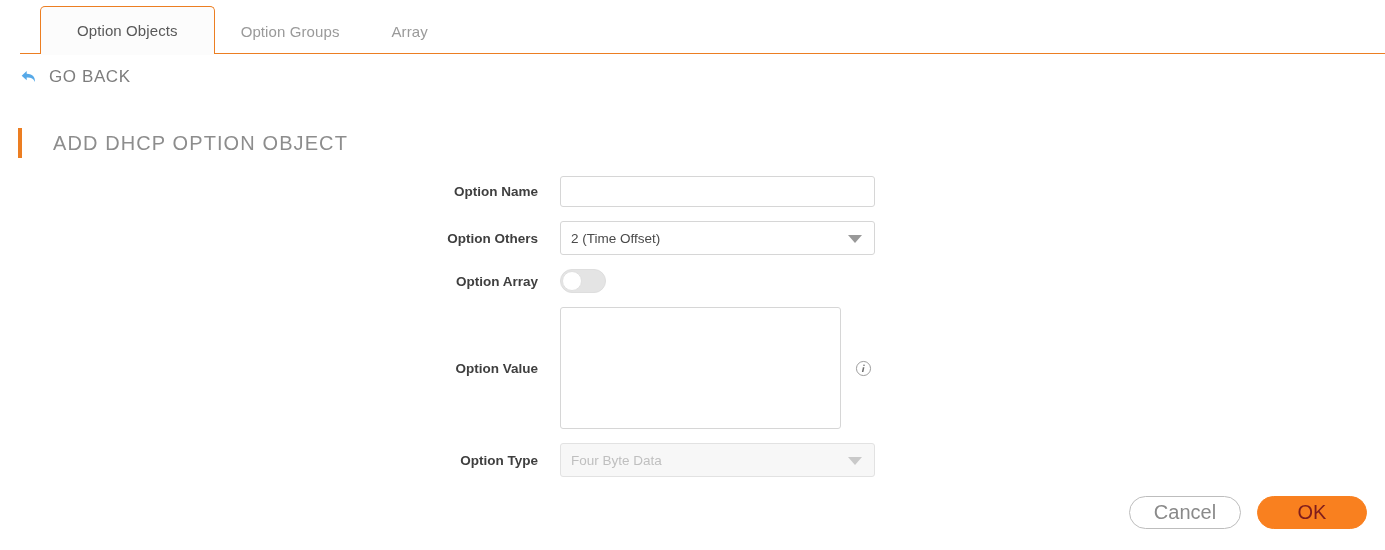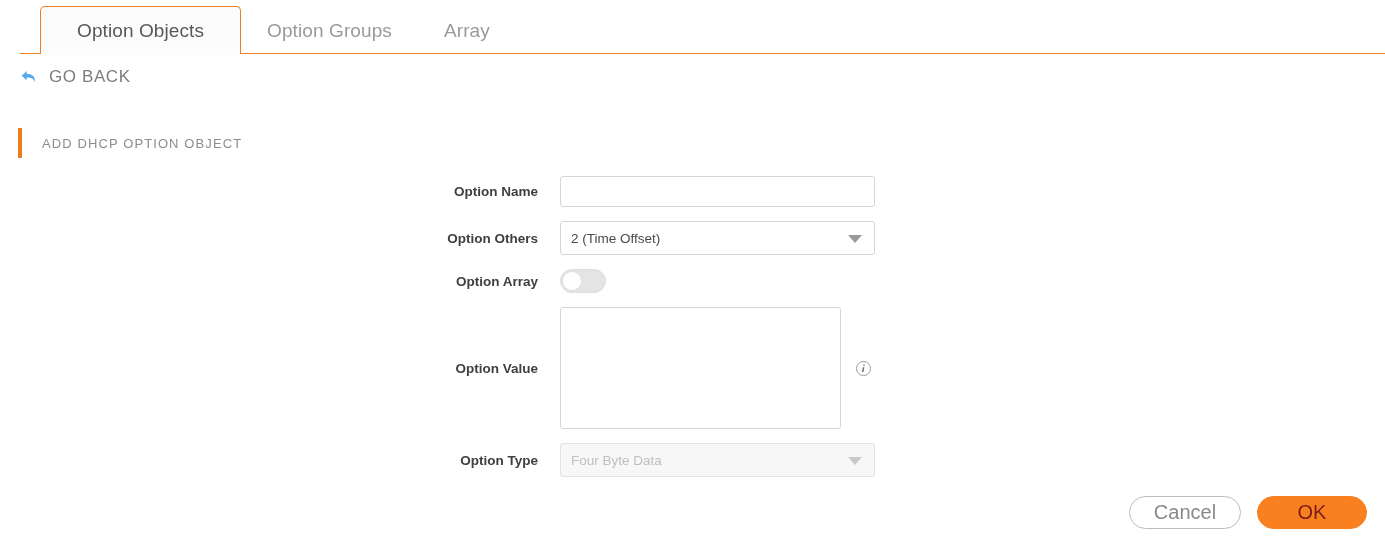--- a/index.html
+++ b/index.html
@@ -38,21 +38,21 @@
     left: 40px;
     bottom: 0;
     height: 54px;
     display: flex;
     align-items: stretch;
   }
   .tab {
     display: flex;
     align-items: center;
     justify-content: center;
-    font-size: 19px;
+    font-size: 15px;
     color: #9a9a9a;
     padding: 0 26px;
     height: 46px;
     align-self: flex-end;
     box-sizing: border-box;
     cursor: pointer;
     white-space: nowrap;
     letter-spacing: .1px;
   }
   .tab.active {
@@ -105,22 +105,22 @@
     display: flex;
     align-items: center;
   }
   .section-bar {
     width: 4px;
     height: 30px;
     background: #ec7e22;
     flex: none;
   }
   .section-label {
-    margin-left: 20px;
-    font-size: 13px;
+    margin-left: 31px;
+    font-size: 20px;
     color: #8d8d8d;
     letter-spacing: 1.1px;
   }
 
   
   .form {
     position: absolute;
     left: 0;
     top: 176px;
     width: 940px;

